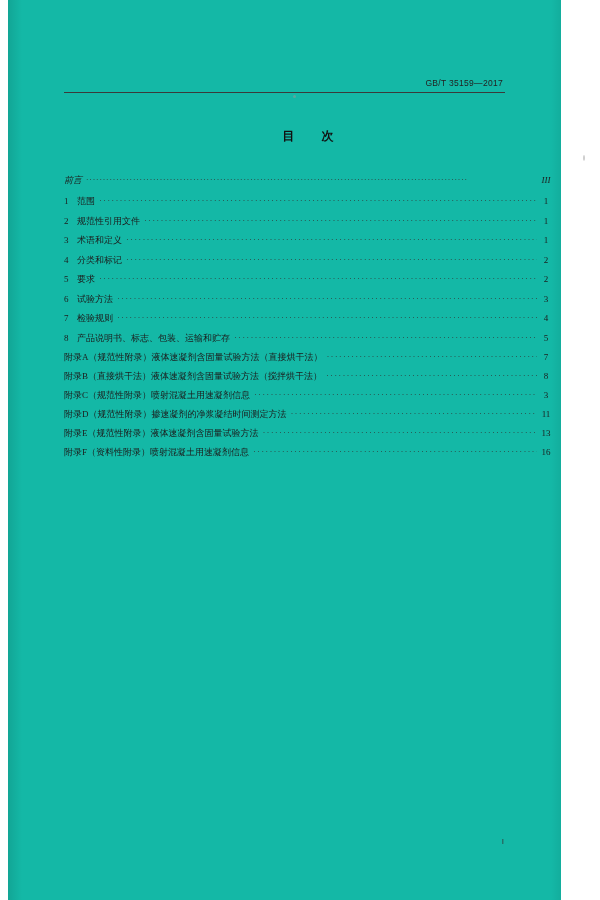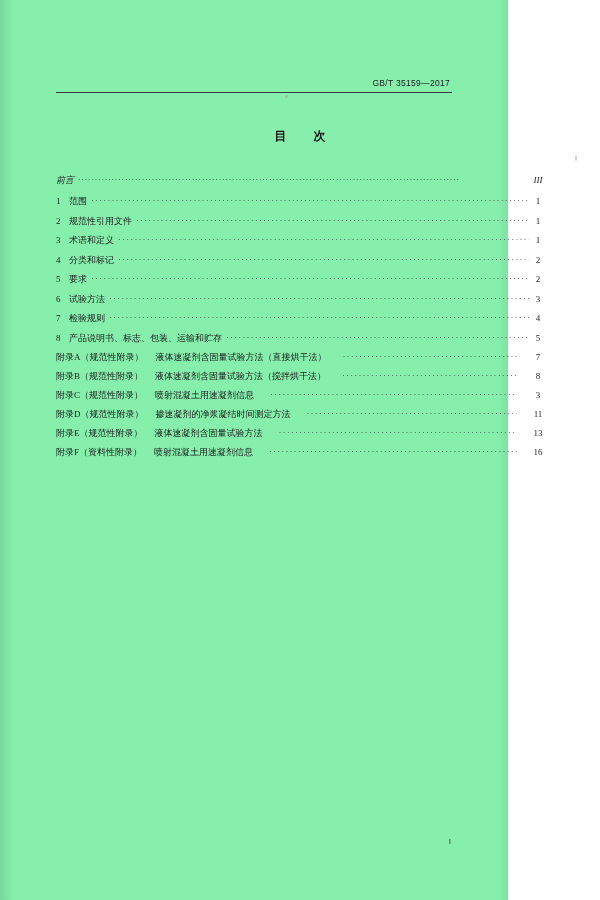--- a/index.html
+++ b/index.html
@@ -10,25 +10,25 @@
   body {
     width: 600px;
     height: 900px;
     font-family: "DejaVu Sans", "Liberation Sans", sans-serif;
     color: #1a1a1a;
     position: relative;
     overflow: hidden;
   }
   .page {
     position: absolute;
-    left: 0;
+    left: 8px;
     top: 0;
-    width: 508px;
+    width: 553px;
     height: 900px;
-    background: #86efac;
+    background: #14b8a6;
     box-sizing: border-box;
   }
   
   .page::before {
     content: "";
     position: absolute;
     left: 0; top: 0; bottom: 0;
     width: 14px;
     background: linear-gradient(to right, rgba(0,0,0,0.10), rgba(0,0,0,0));
     pointer-events: none;
@@ -89,21 +89,20 @@
     margin-bottom: 10.5px;
     color: #1c1c1c;
     font-family: Liberation Serif, serif;
   }
   .toc-row.foreword {
     font-style: italic;
     margin-bottom: 12px;
   }
   .toc-row.annex {
     margin-bottom: 10px;
-    gap: 12px;
   }
   .toc-row.gap-top {
     margin-top: 4px;
   }
 
   .num {
     width: 13px;
     flex: 0 0 13px;
     font-size: 9px;
     color: #1c1c1c;
@@ -234,21 +233,21 @@
     </div>
 
     <div class="toc-row annex gap-top">
       <span class="annex-label">附录A（规范性附录）</span>
       <span class="annex-title">液体速凝剂含固量试验方法（直接烘干法）</span>
       <span class="dots">··················································································································</span>
       <span class="pageno">7</span>
     </div>
 
     <div class="toc-row annex">
-      <span class="annex-label">附录B（规范性附录）</span>
+      <span class="annex-label">附录B（直接烘干法）</span>
       <span class="annex-title">液体速凝剂含固量试验方法（搅拌烘干法）</span>
       <span class="dots">··················································································································</span>
       <span class="pageno">8</span>
     </div>
 
     <div class="toc-row annex">
       <span class="annex-label">附录C（规范性附录）</span>
       <span class="annex-title">喷射混凝土用速凝剂信息</span>
       <span class="dots">··················································································································</span>
       <span class="pageno">3</span>

